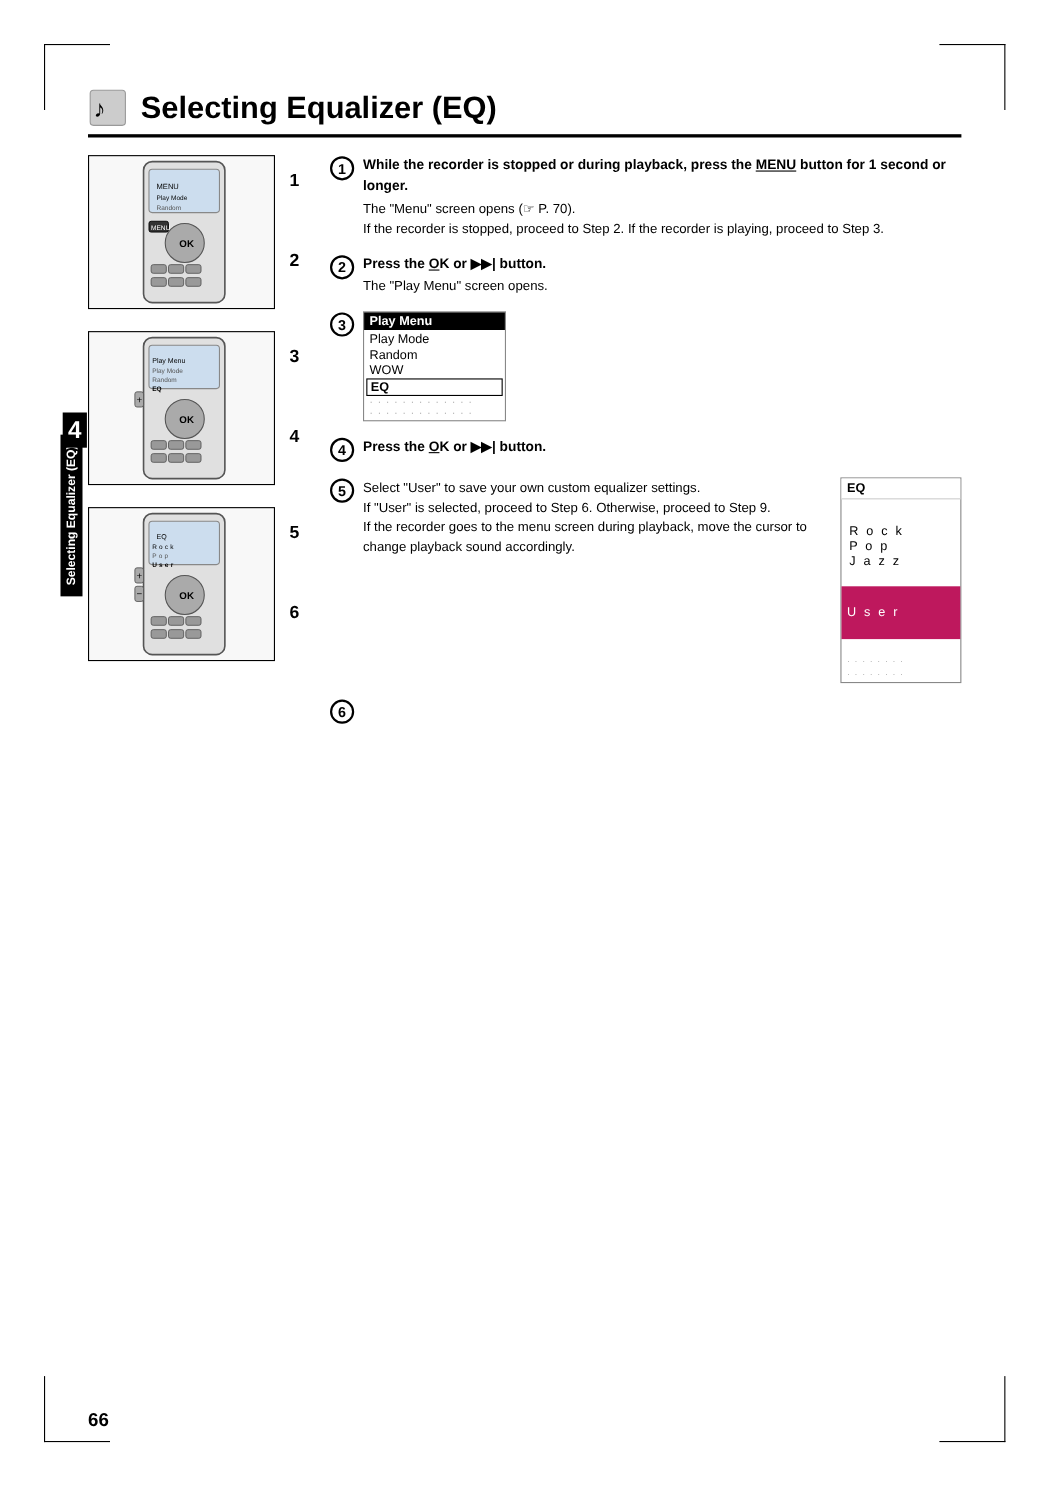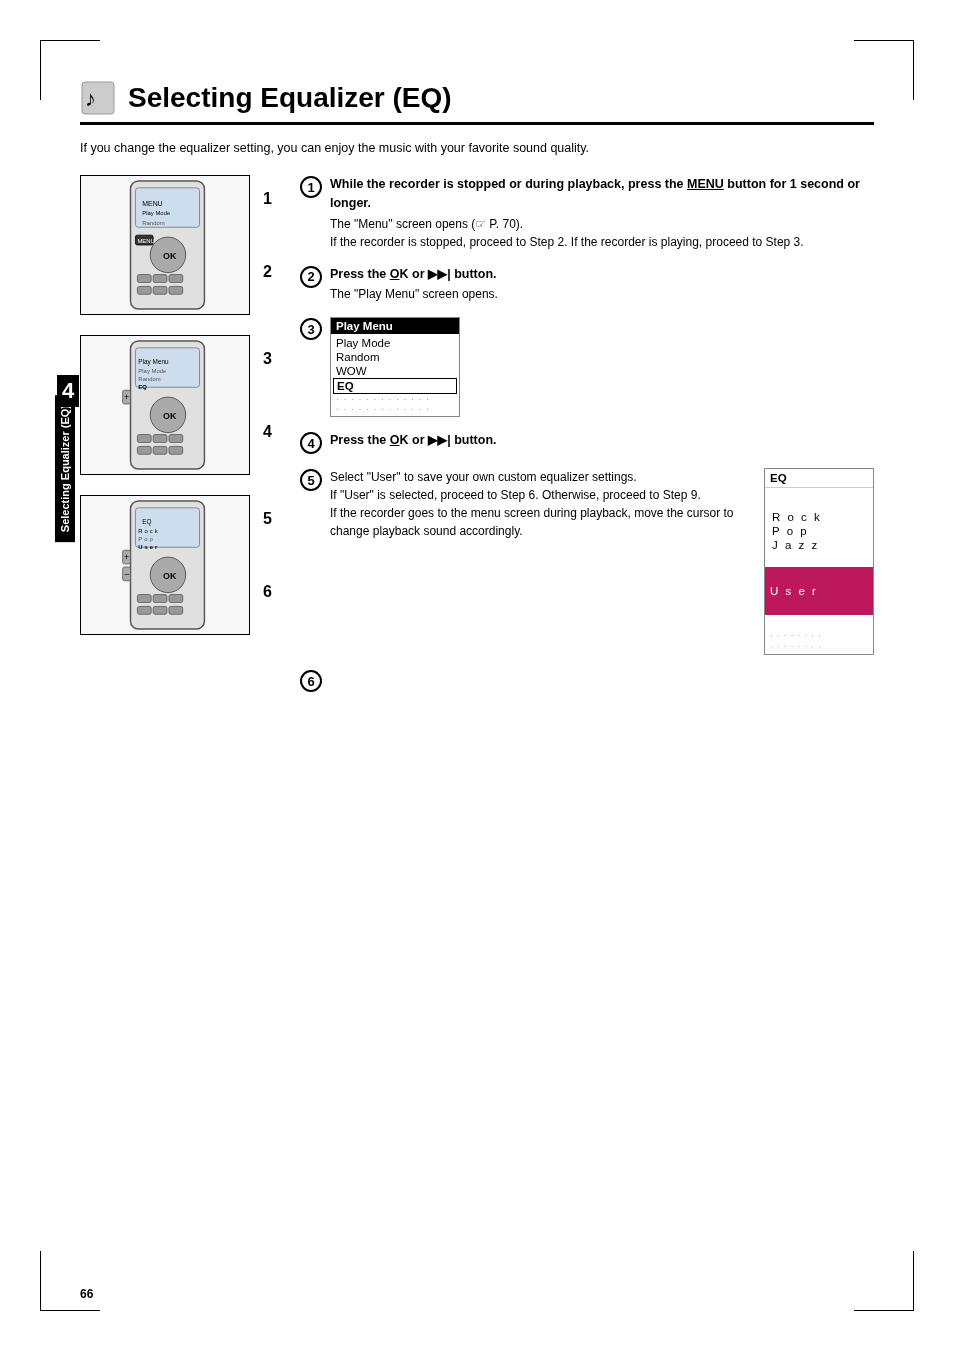--- a/index.html
+++ b/index.html
@@ -238,21 +238,21 @@
       color: #fff;
       margin: 0 -5px;
       padding: 1px 7px;
     }
 
     
     .page-number {
       position: absolute;
       bottom: 50px;
       left: 80px;
-      font-size: 12px;
+      font-size: 17px;
       font-weight: bold;
     }
 
     
     .chapter-tab {
       position: absolute;
       left: 55px;
       top: 395px;
       writing-mode: vertical-rl;
       transform: rotate(180deg);
@@ -290,21 +290,20 @@
   <div class="title-section">
     <div class="title-icon">
       <svg viewBox="0 0 36 36" xmlns="http://www.w3.org/2000/svg">
         <rect x="2" y="2" width="32" height="32" rx="3" fill="#ccc" stroke="#999" stroke-width="1"></rect>
         <text x="5" y="26" font-size="22" fill="#000">♪</text>
       </svg>
     </div>
     <h1 class="title-text">Selecting Equalizer (EQ)</h1>
   </div>
 
-  <p class="subtitle">If you change the equalizer setting, you can enjoy the music with your favorite sound quality.</p>
 
   <div class="content-layout">
 
     <div class="left-column">
 
       
       <div class="device-group" style="margin-bottom:18px;">
         <div style="position:relative; display:inline-block;">
           <div class="device-img">
             <svg viewBox="0 0 170 140" xmlns="http://www.w3.org/2000/svg">

